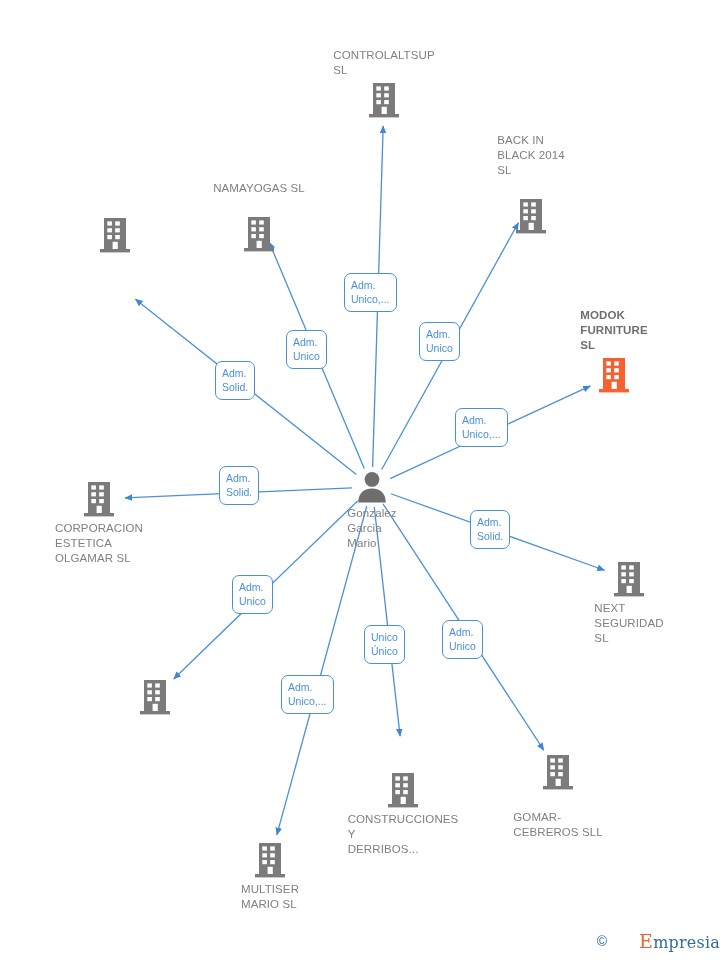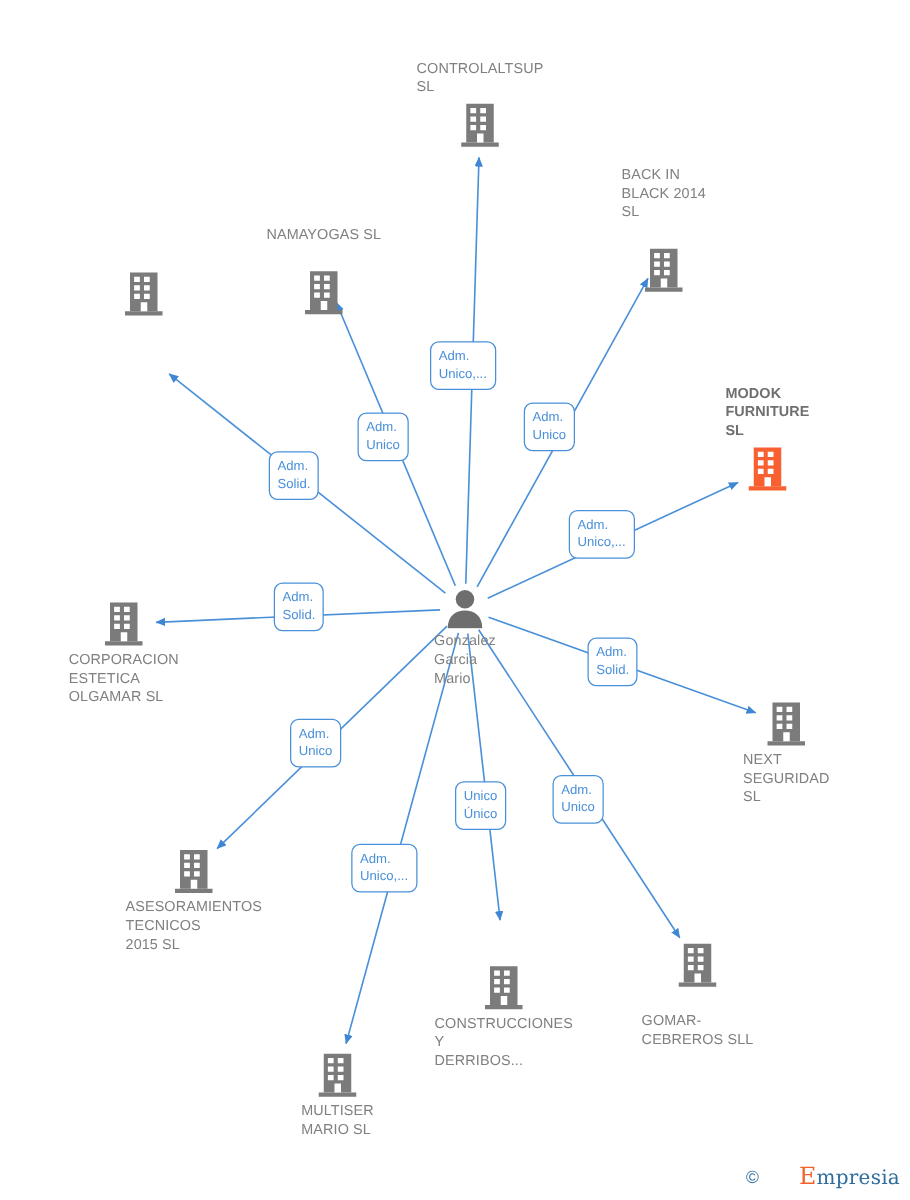--- a/index.html
+++ b/index.html
@@ -254,23 +254,20 @@
             <rect x="2" y="33" width="30" height="3.4" fill="#7b7b7b"></rect>
             <rect x="9.3" y="5.4" width="4.6" height="4.2" fill="#ffffff"></rect>
             <rect x="17.2" y="5.4" width="4.6" height="4.2" fill="#ffffff"></rect>
             <rect x="9.3" y="12.2" width="4.6" height="4.2" fill="#ffffff"></rect>
             <rect x="17.2" y="12.2" width="4.6" height="4.2" fill="#ffffff"></rect>
             <rect x="9.3" y="19" width="4.6" height="4.2" fill="#ffffff"></rect>
             <rect x="17.2" y="19" width="4.6" height="4.2" fill="#ffffff"></rect>
             <rect x="14.6" y="25.8" width="5.2" height="7.2" fill="#ffffff"></rect>
           </svg>
         </span>
-        <div class="caption">ASESORAMIENTOS
-TECNICOS
-2015  SL</div>
       </div>
       <div class="node label-bottom" style="left: 270px; top: 841px;">
         <span>
           <svg class="node-icon" viewBox="0 0 34 38">
             <rect x="6" y="2" width="22" height="31" fill="#7b7b7b"></rect>
             <rect x="2" y="33" width="30" height="3.4" fill="#7b7b7b"></rect>
             <rect x="9.3" y="5.4" width="4.6" height="4.2" fill="#ffffff"></rect>
             <rect x="17.2" y="5.4" width="4.6" height="4.2" fill="#ffffff"></rect>
             <rect x="9.3" y="12.2" width="4.6" height="4.2" fill="#ffffff"></rect>
             <rect x="17.2" y="12.2" width="4.6" height="4.2" fill="#ffffff"></rect>

